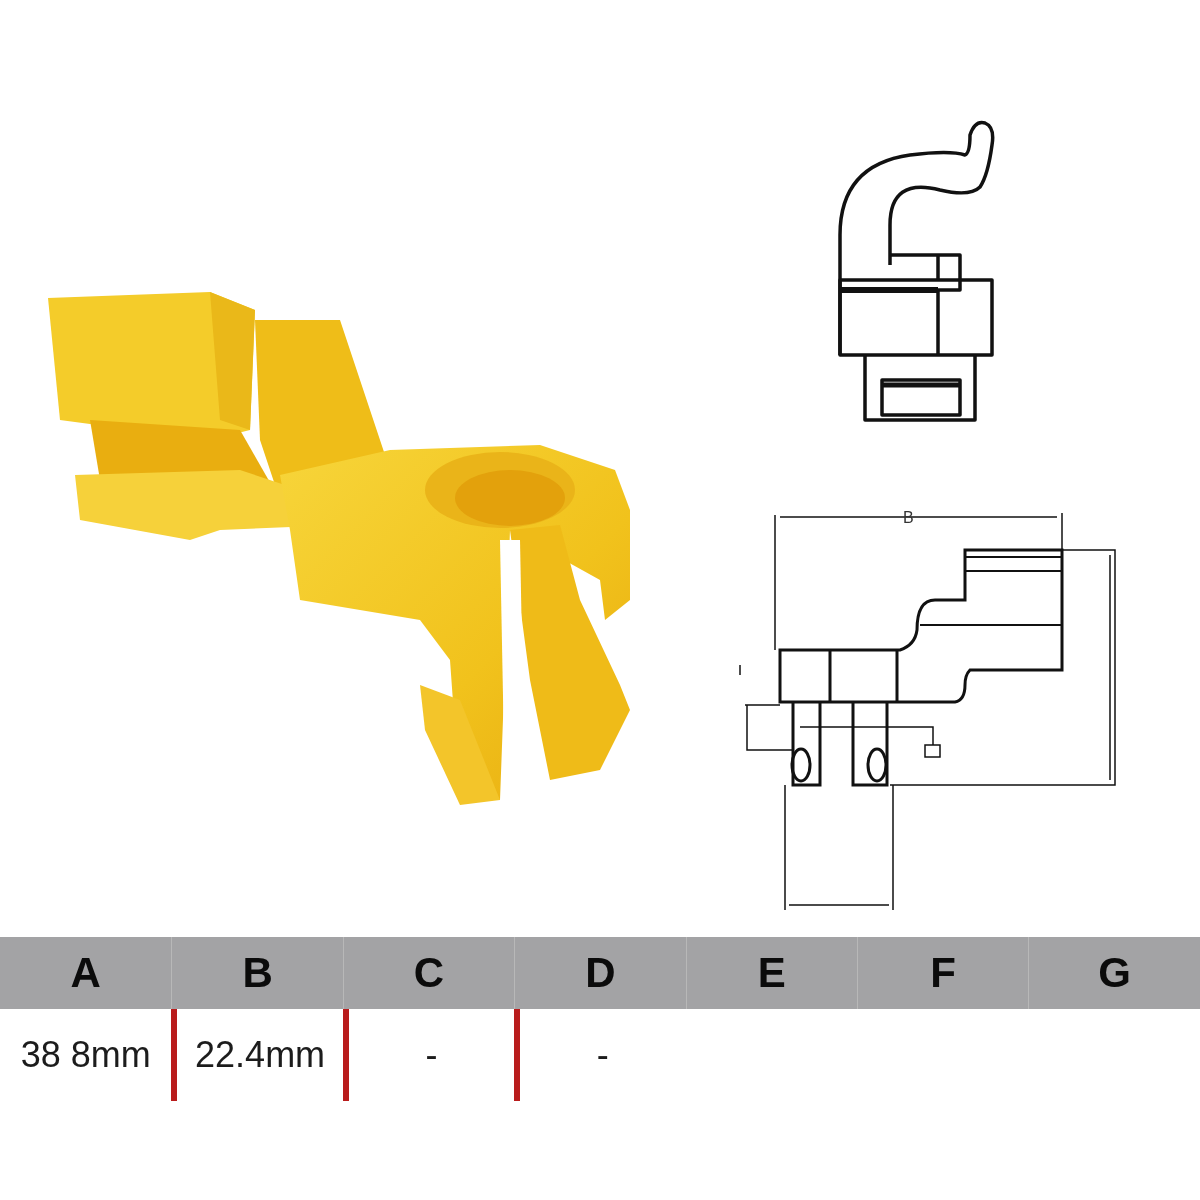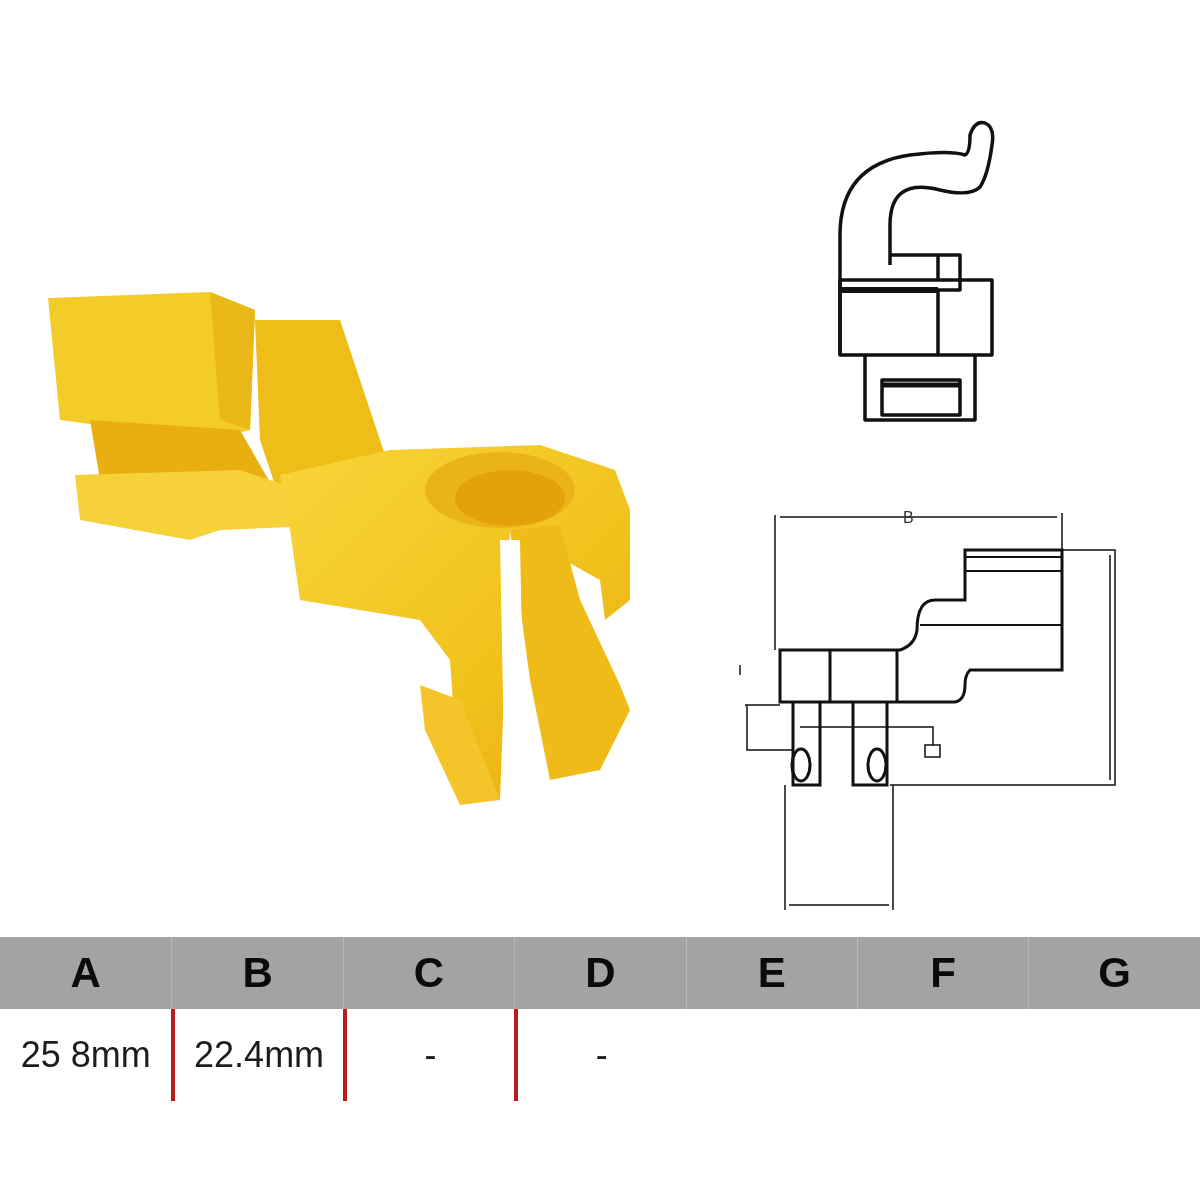--- a/index.html
+++ b/index.html
@@ -4,21 +4,21 @@
 <style>
   html,body{margin:0;padding:0;background:#ffffff;}
   body{width:1200px;height:1200px;position:relative;overflow:hidden;font-family:"Liberation Sans",sans-serif;}
   .photo{position:absolute;left:40px;top:280px;width:620px;height:540px;}
   .drawing-top{position:absolute;left:820px;top:115px;width:190px;height:315px;}
   .drawing-side{position:absolute;left:725px;top:505px;width:400px;height:410px;}
   .spec-table{position:absolute;left:0;top:937px;width:1200px;}
   .hdr-row{display:flex;height:72px;background:#a3a3a5;}
   .hdr-row .cell{font-weight:bold;font-size:42px;color:#0b0b0b;}
   .val-row{display:flex;height:92px;background:#fff;}
-  .val-row .cell{font-size:36px;color:#1c1c1c;border-left:4px solid #b91c1c;}
+  .val-row .cell{font-size:36px;color:#1c1c1c;border-left:6px solid #b91c1c;}
   .val-row .cell:first-child{border-left:none;}
   .cell{flex:0 0 171.4px;display:flex;align-items:center;justify-content:center;box-sizing:border-box;}
   .hdr-row .cell{border-left:1px solid #b8b8b8;}
   .hdr-row .cell:first-child{border-left:none;}
 </style>
 </head>
 <body>
 
 <svg class="photo" viewBox="0 0 620 540">
   <defs>
@@ -83,18 +83,18 @@
   <div class="hdr-row">
     <div class="cell">A</div>
     <div class="cell">B</div>
     <div class="cell">C</div>
     <div class="cell">D</div>
     <div class="cell">E</div>
     <div class="cell">F</div>
     <div class="cell">G</div>
   </div>
   <div class="val-row">
-    <div class="cell">25 8mm</div>
+    <div class="cell">38 8mm</div>
     <div class="cell">22.4mm</div>
     <div class="cell">-</div>
     <div class="cell">-</div>
   </div>
 </div>
 
 </body></html>

